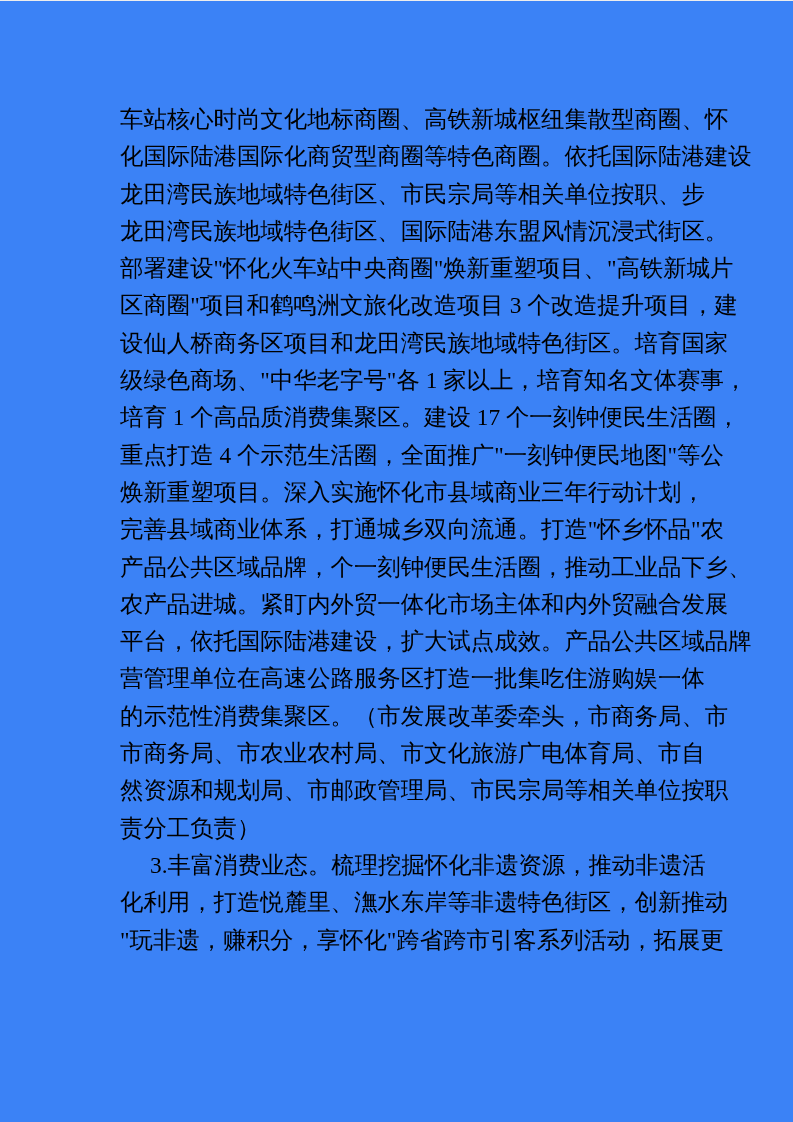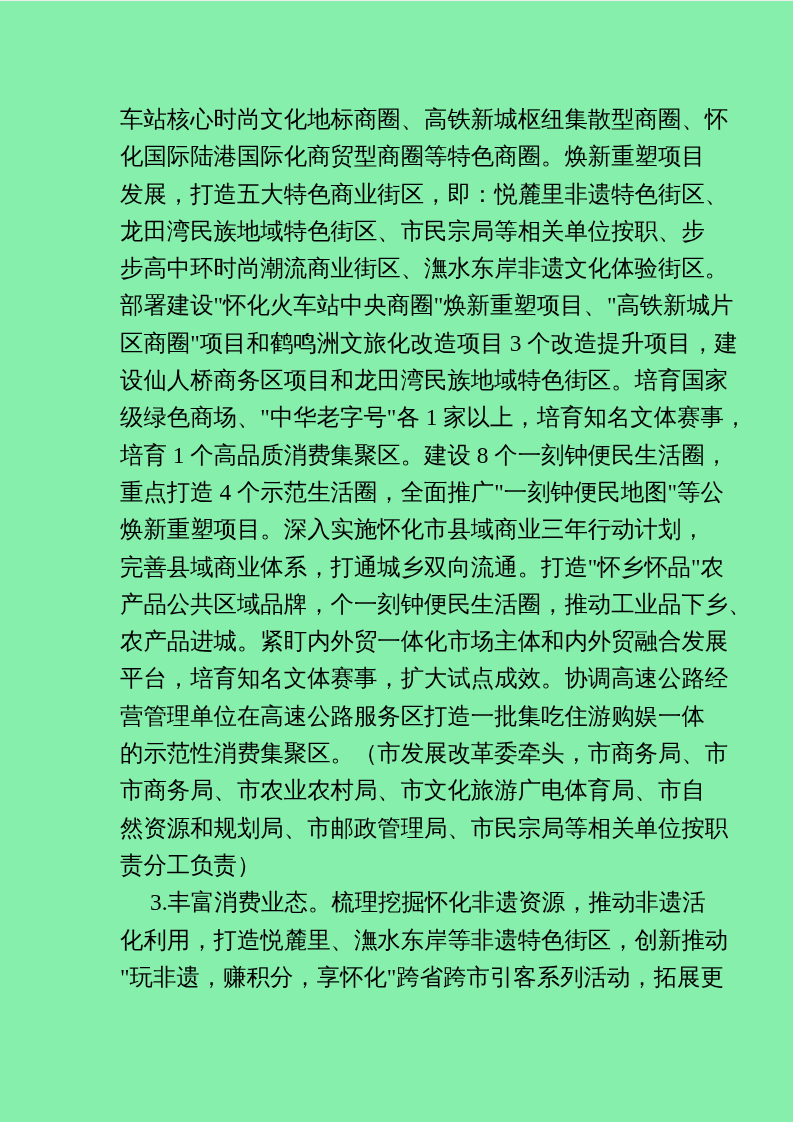--- a/index.html
+++ b/index.html
@@ -13,21 +13,21 @@
     overflow: hidden;
     color: #000000;
     font-family: "Liberation Serif", "DejaVu Serif", serif;
     border-top: 1px solid #ededed;
   }
   .page {
     box-sizing: border-box;
     width: 793px;
     height: 1122px;
     padding: 100px 110px 0 120px;
-    background: #86efac;
+    background: #3b82f6;
   }
   .paragraph {
     margin: 0;
     padding: 0;
   }
   .line {
     font-size: 23.4px;
     line-height: 37.3px;
     height: 37.3px;
     white-space: nowrap;
@@ -44,35 +44,34 @@
     font-family: Liberation Serif, serif;
   }
 </style>
 </head>
 <body>
 
 <div class="page">
 
   <div class="paragraph">
     <div class="line">车站核心时尚文化地标商圈、高铁新城枢纽集散型商圈、怀</div>
-    <div class="line">化国际陆港国际化商贸型商圈等特色商圈。焕新重塑项目</div>
-    <div class="line">发展，打造五大特色商业街区，即：悦麓里非遗特色街区、</div>
+    <div class="line">化国际陆港国际化商贸型商圈等特色商圈。依托国际陆港建设</div>
     <div class="line">龙田湾民族地域特色街区、市民宗局等相关单位按职、步</div>
-    <div class="line">步高中环时尚潮流商业街区、潕水东岸非遗文化体验街区。</div>
+    <div class="line">龙田湾民族地域特色街区、国际陆港东盟风情沉浸式街区。</div>
     <div class="line">部署建设"怀化火车站中央商圈"焕新重塑项目、"高铁新城片</div>
     <div class="line">区商圈"项目和鹤鸣洲文旅化改造项目 3 个改造提升项目，建</div>
     <div class="line">设仙人桥商务区项目和龙田湾民族地域特色街区。培育国家</div>
     <div class="line">级绿色商场、"中华老字号"各 1 家以上，培育知名文体赛事，</div>
-    <div class="line">培育 1 个高品质消费集聚区。建设 8 个一刻钟便民生活圈，</div>
+    <div class="line">培育 1 个高品质消费集聚区。建设 17 个一刻钟便民生活圈，</div>
     <div class="line">重点打造 4 个示范生活圈，全面推广"一刻钟便民地图"等公</div>
     <div class="line">焕新重塑项目。深入实施怀化市县域商业三年行动计划，</div>
     <div class="line">完善县域商业体系，打通城乡双向流通。打造"怀乡怀品"农</div>
     <div class="line">产品公共区域品牌，个一刻钟便民生活圈，推动工业品下乡、</div>
     <div class="line">农产品进城。紧盯内外贸一体化市场主体和内外贸融合发展</div>
-    <div class="line">平台，培育知名文体赛事，扩大试点成效。协调高速公路经</div>
+    <div class="line">平台，依托国际陆港建设，扩大试点成效。产品公共区域品牌</div>
     <div class="line">营管理单位在高速公路服务区打造一批集吃住游购娱一体</div>
     <div class="line">的示范性消费集聚区。（市发展改革委牵头，市商务局、市</div>
     <div class="line">市商务局、市农业农村局、市文化旅游广电体育局、市自</div>
     <div class="line">然资源和规划局、市邮政管理局、市民宗局等相关单位按职</div>
     <div class="line para-end">责分工负责）</div>
   </div>
 
   <div class="paragraph">
     <div class="line first-indent">3.丰富消费业态。梳理挖掘怀化非遗资源，推动非遗活</div>
     <div class="line">化利用，打造悦麓里、潕水东岸等非遗特色街区，创新推动</div>

